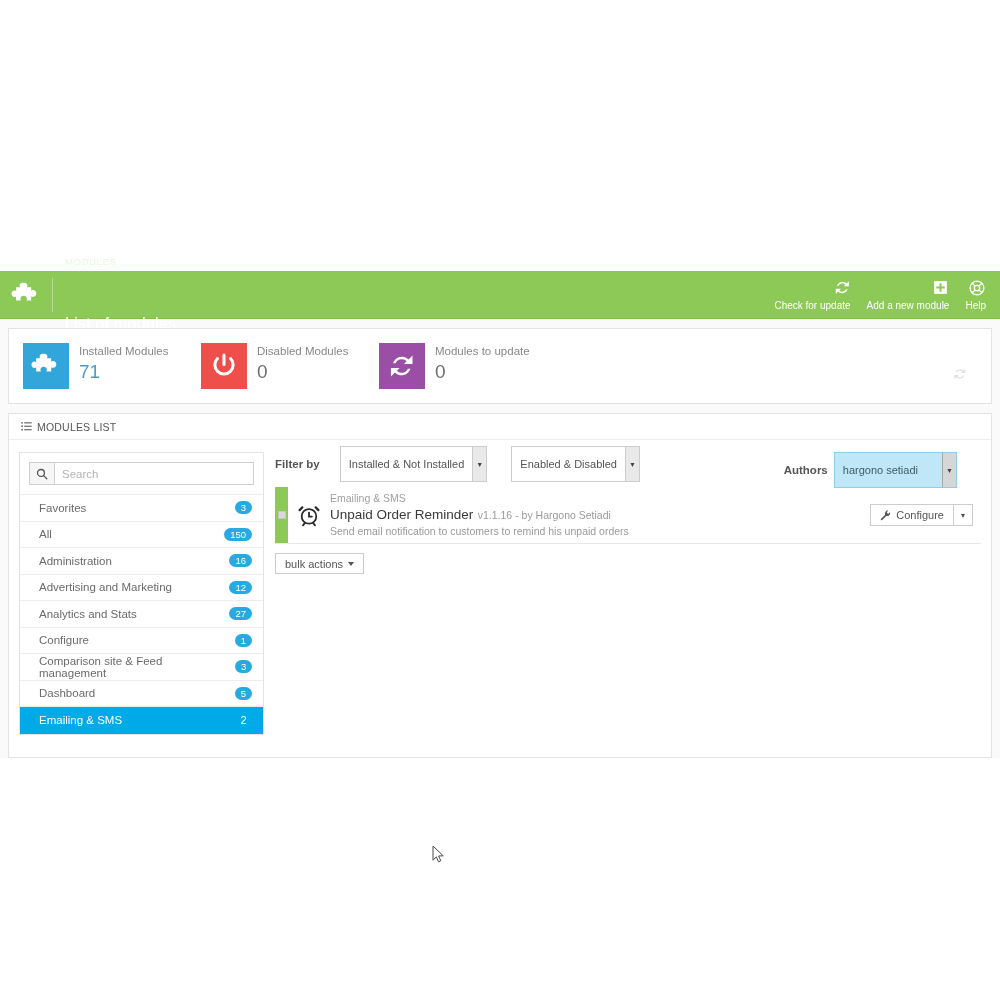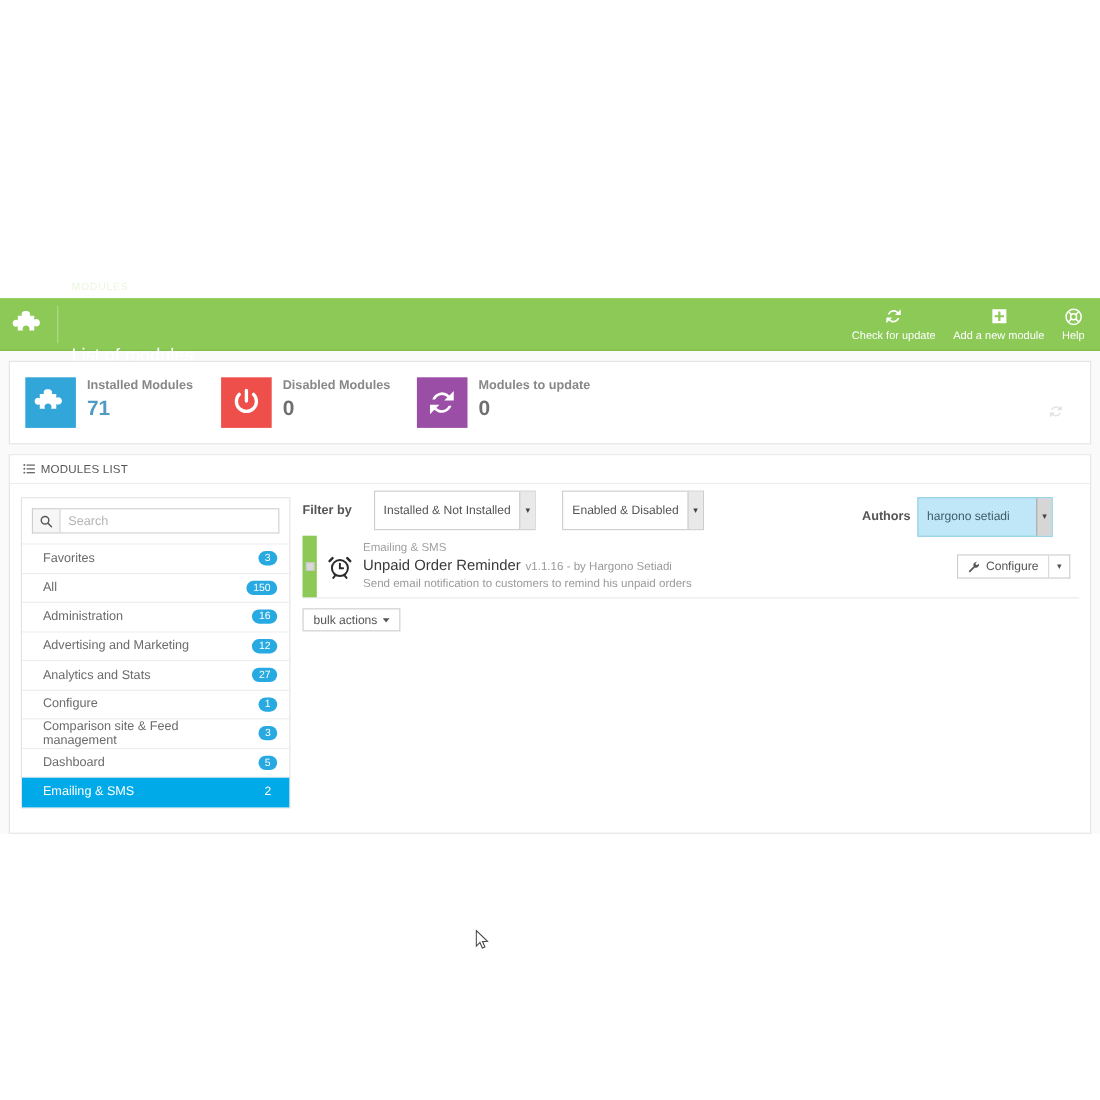--- a/index.html
+++ b/index.html
@@ -51,21 +51,21 @@
     line-height: 19px;
     font-weight: normal;
   }
   .ph-actions {
     position: absolute;
     right: 6px; top: 0; bottom: 0;
     display: flex; align-items: center;
   }
   .ph-action {
     display: flex; flex-direction: column;
-    align-items: center; justify-content: center;
+    align-items: flex-end; justify-content: center;
     padding: 3px 8px 2px 8px;
     color: #ffffff;
     text-decoration: none;
     cursor: pointer;
   }
   .ph-action .ico { height: 18px; display:flex; align-items:center; }
   .ph-action .lbl {
     font-size: 10px;
     line-height: 12px;
     margin-top: 3px;
@@ -77,21 +77,21 @@
   .panel {
     background: #ffffff;
     border: 1px solid #e3e3e3;
     margin: 9px 8px 0 8px;
   }
   .stats-panel {
     position: relative;
     padding: 14px 14px 14px 14px;
     height: 76px;
   }
-  .stats-row { display: flex; align-items: center; font-weight: bold; }
+  .stats-row { display: flex; align-items: center; }
   .stat {
     display: flex;
     align-items: flex-start;
     margin-right: 18px;
     min-width: 160px;
   }
   .stat-icon {
     width: 46px; height: 46px;
     display: flex; align-items: center; justify-content: center;
     flex: 0 0 46px;

